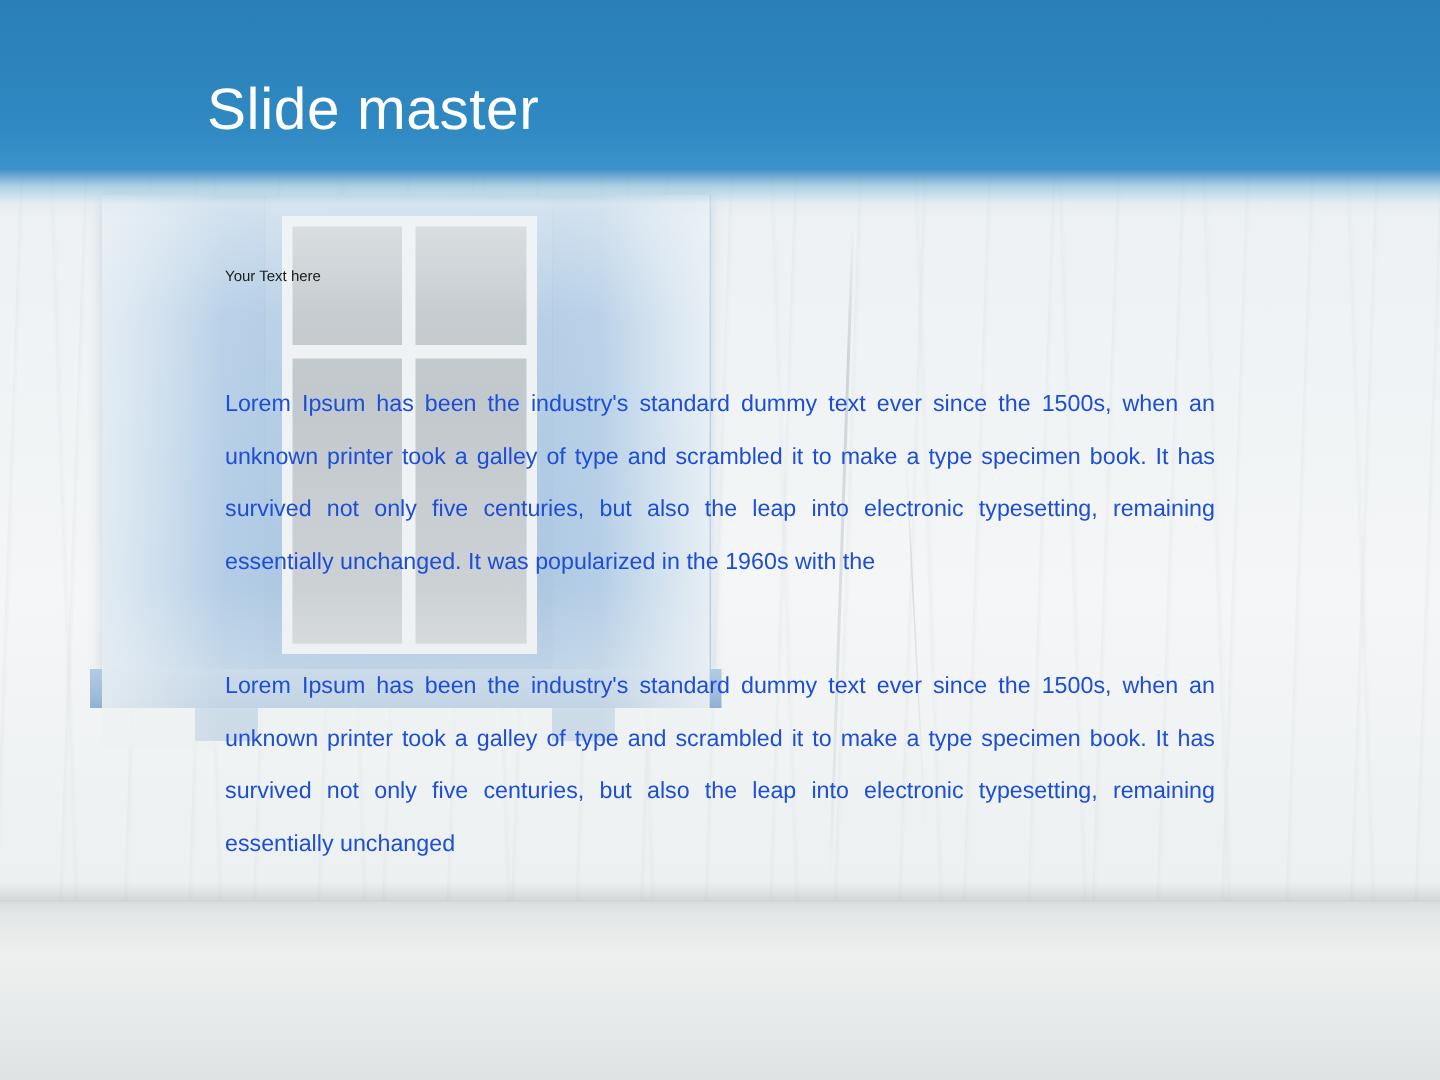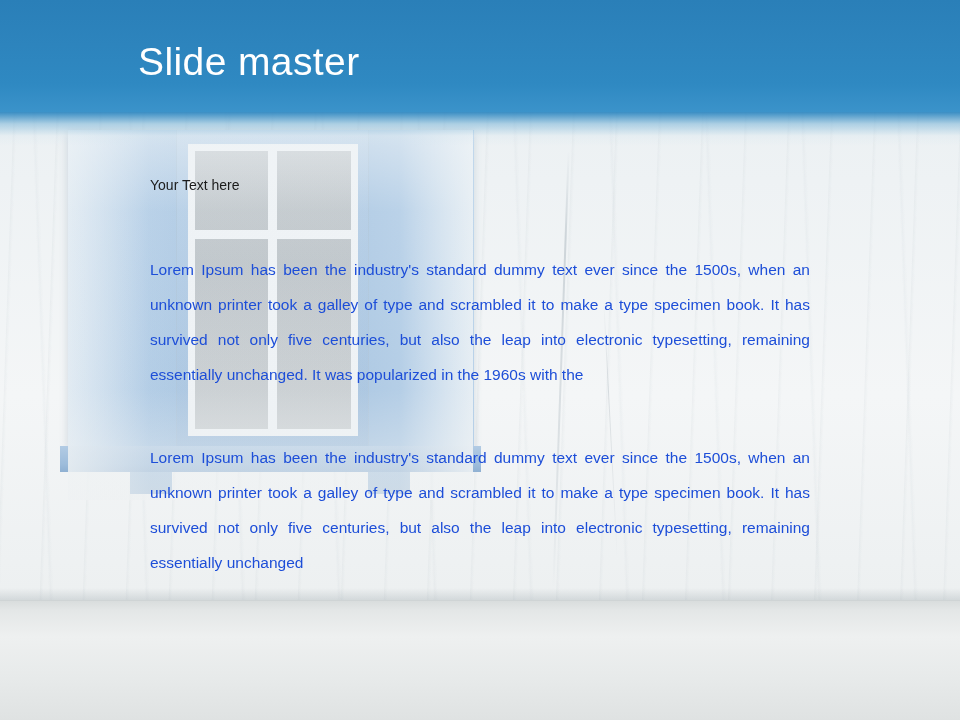--- a/index.html
+++ b/index.html
@@ -165,37 +165,37 @@
   }
   .header-fade {
     position: absolute;
     left: 0; top: 112px;
     width: 960px; height: 34px;
     background: linear-gradient(180deg, rgba(48,136,193,0.95) 0%, rgba(120,180,215,0.55) 35%, rgba(210,228,238,0.25) 70%, rgba(240,244,246,0) 100%);
   }
   .header-title {
     position: absolute;
     left: 138px;
-    top: 40px;
+    top: 52px;
     font-size: 39px;
     color: #ffffff;
     letter-spacing: 0.4px;
     font-weight: 400;
     white-space: nowrap;
   }
 
   
   .body-area {
     position: absolute;
     left: 150px;
     top: 168px;
     width: 660px;
   }
   .lead-line {
-    font-size: 14px;
+    font-size: 10px;
     color: #1b1b1b;
     line-height: 22px;
     margin: 0 0 0 0;
     padding-top: 6px;
   }
   .para {
     font-size: 15.5px;
     color: #1d4ed8;
     line-height: 35px;
     text-align: justify;

